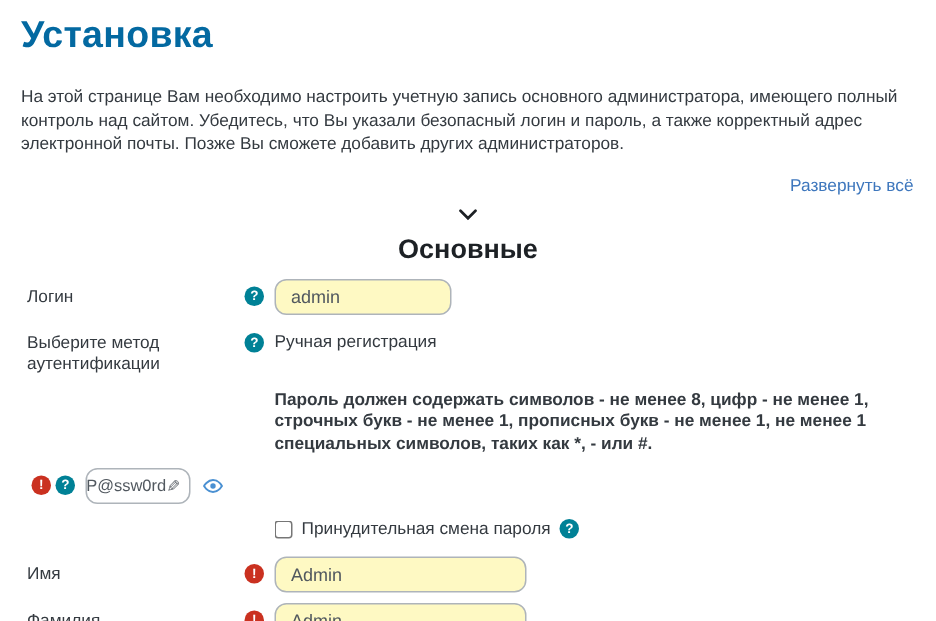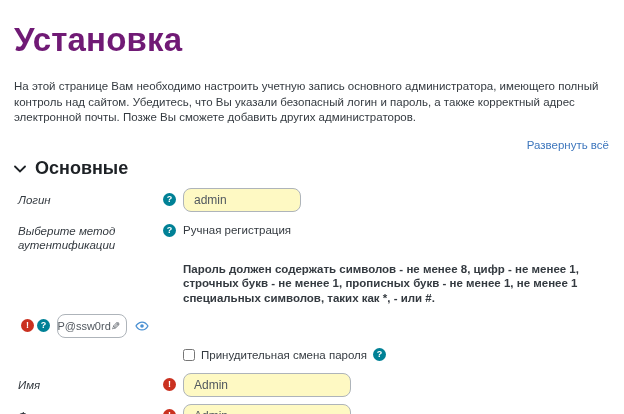--- a/index.html
+++ b/index.html
@@ -1,33 +1,33 @@
 <!DOCTYPE html>
 <html lang="ru"><head>
 <meta charset="utf-8">
 <style>
   * { box-sizing: border-box; margin: 0; padding: 0; }
   html,body { width: 624px; height: 414px; overflow: hidden; background: #fff; }
   body { font-family: "Liberation Sans", sans-serif; color: #343a40; }
   .page { padding: 9px 14px 0 14px; }
 
-  .page-title { font-size: 33px; font-weight: bold; color: #701a75; letter-spacing: .2px; margin-top: 12px; }
+  .page-title { font-size: 25px; font-weight: bold; color: #0369a1; letter-spacing: .2px; }
 
   .intro { margin-top: 20px; font-size: 11.5px; line-height: 15.5px; color: #343a40; padding-right: 2px; }
 
   .expand-row { margin-top: 13px; text-align: right; font-size: 11.5px; padding-right: 1px; }
   .expand-link { color: #3e77bd; text-decoration: none; cursor: pointer; }
 
-  .section-header { margin-top: 7px; display: flex; align-items: center; gap: 9px; cursor: pointer; }
+  .section-header { margin-top: 7px; display: flex; align-items: center; gap: 9px; cursor: pointer; flex-direction: column; }
   .section-title { font-size: 18px; font-weight: bold; color: #1d2125; }
   .chev { display: inline-flex; margin-top: 2px; }
 
   .form { margin-top: 9px; }
   .frow { display: flex; align-items: flex-start; margin-bottom: 7px; }
-  .flabel { width: 122px; margin-left: 4px; font-size: 11.5px; line-height: 14px; color: #343a40; padding-top: 5px; font-style: italic; }
+  .flabel { width: 122px; margin-left: 4px; font-size: 11.5px; line-height: 14px; color: #343a40; padding-top: 5px; }
   .ficons { width: 36px; display: flex; justify-content: flex-end; align-items: center; gap: 3px; padding-top: 5px; }
   .fctrl { margin-left: 7px; display: flex; align-items: center; }
 
   .icon-circle { width: 13px; height: 13px; min-width: 13px; border-radius: 50%; color: #fff;
                  font-size: 9px; font-weight: bold; display: inline-flex; align-items: center;
                  justify-content: center; line-height: 1; cursor: pointer; }
   .icon-help { background: #008196; }
   .icon-req  { background: #ca3120; cursor: default; }
 
   .tbox { height: 24px; border: 1px solid #aeb4ba; border-radius: 8px; padding: 0 10px;

